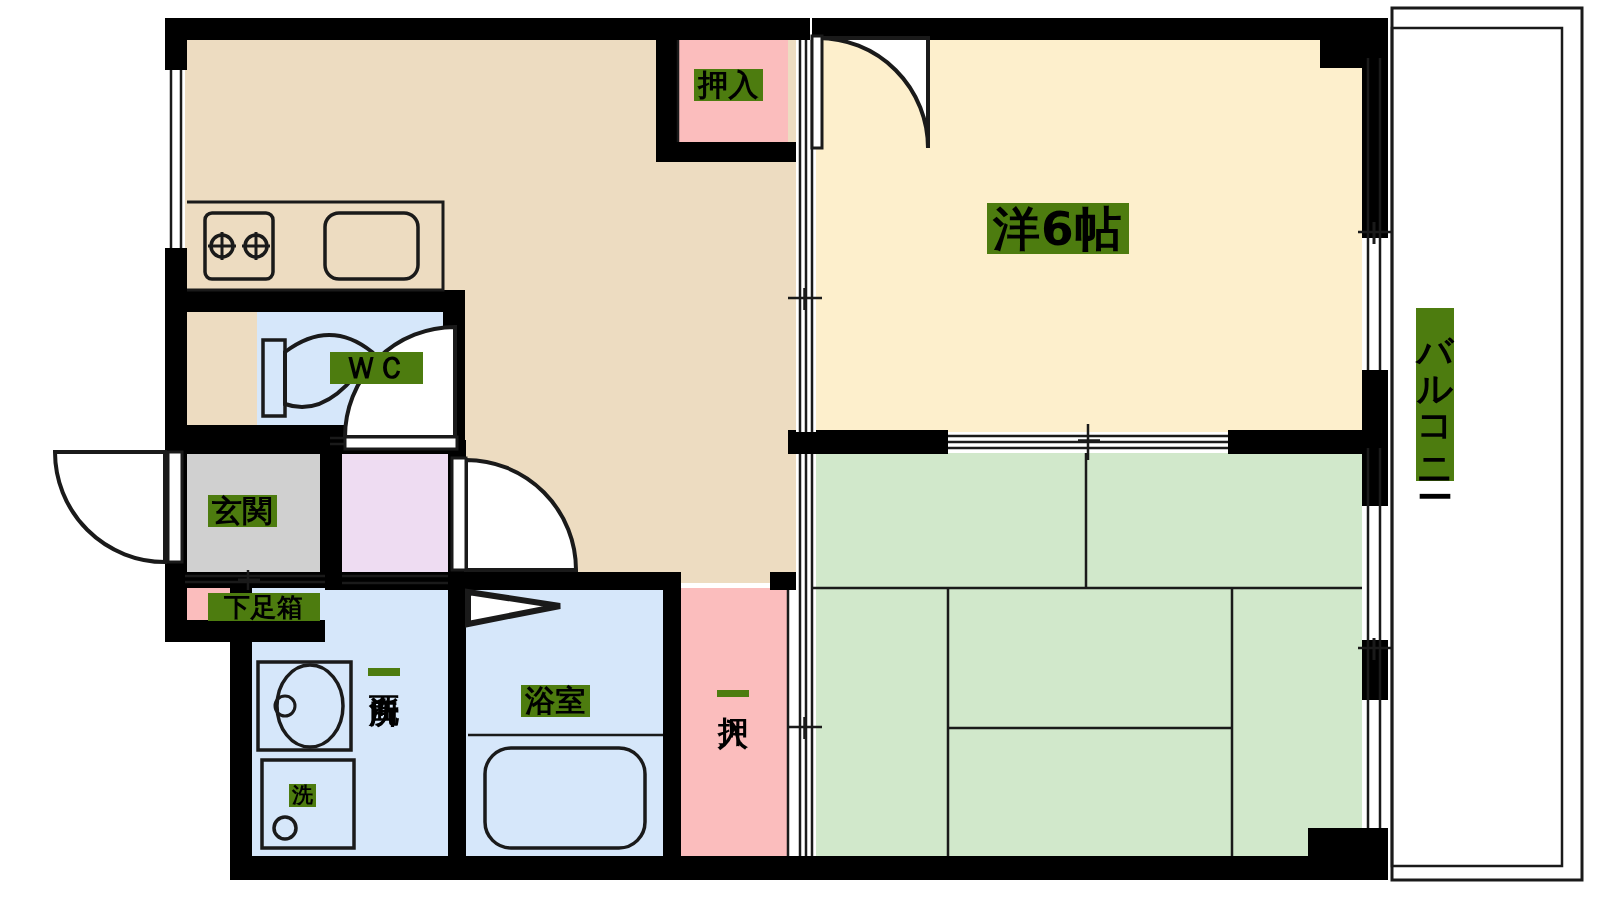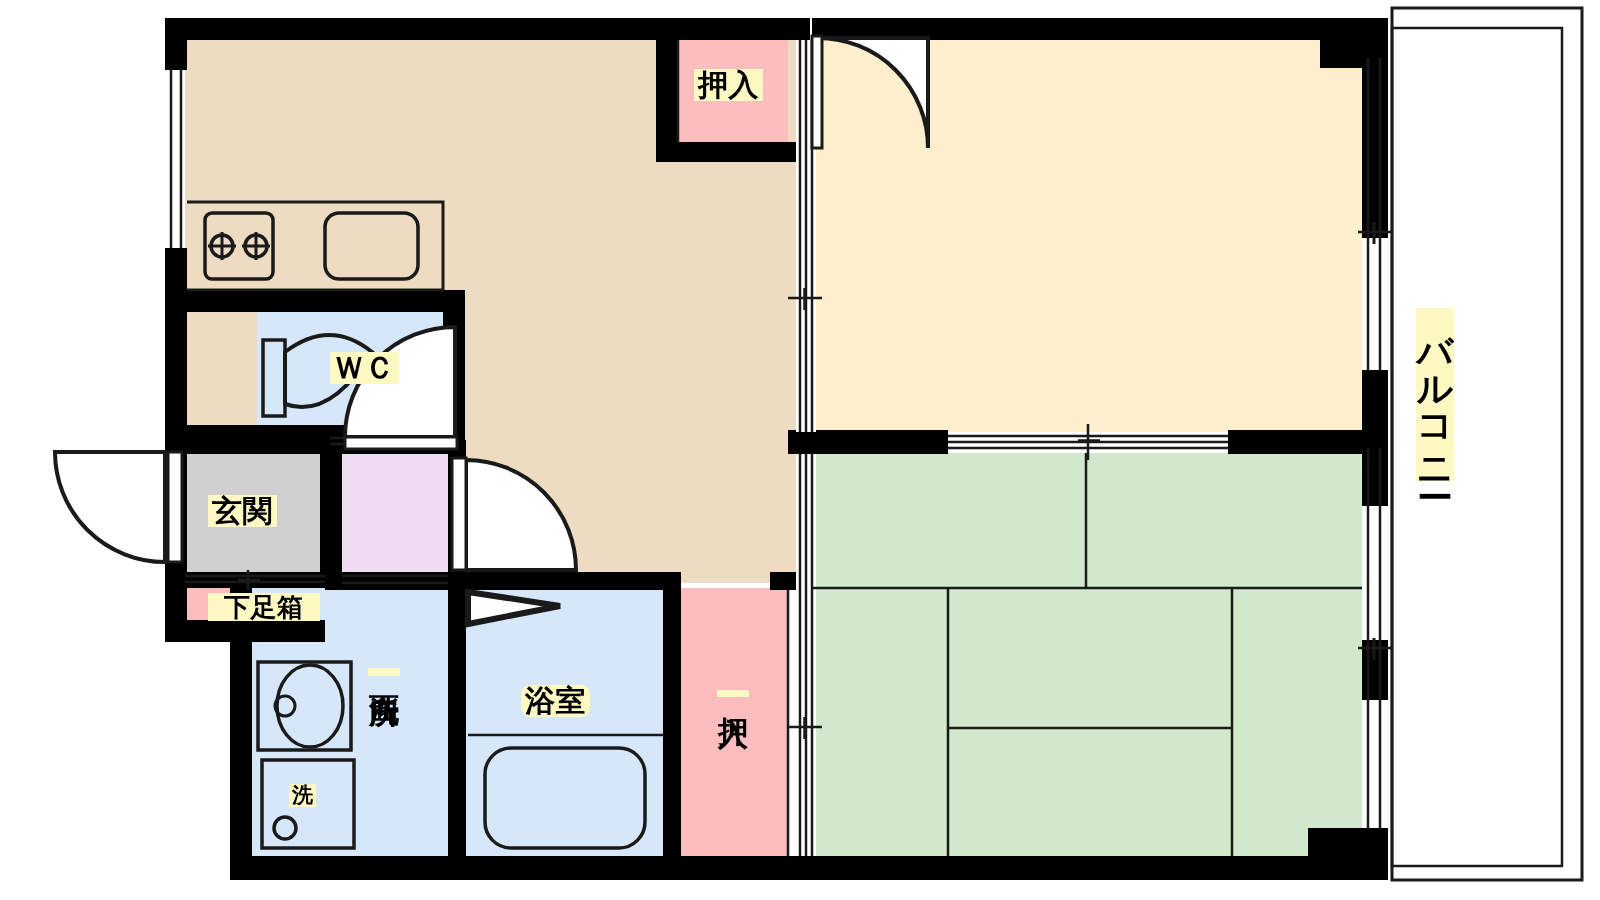--- a/index.html
+++ b/index.html
@@ -1,20 +1,20 @@
 <!DOCTYPE html>
 <html><head>
 <meta charset="utf-8">
 <title>Floor Plan</title>
 <style>
   html,body{margin:0;padding:0;background:#ffffff;}
   body{font-family:"DejaVu Sans","Liberation Sans",sans-serif;}
   #plan{position:relative;width:1600px;height:900px;background:#ffffff;overflow:hidden;}
   #plan svg{position:absolute;left:0;top:0;}
-  .lbl{position:absolute;background:#fef9c3;color:#000000;font-weight:bold;
+  .lbl{position:absolute;background:#4d7c0f;color:#000000;font-weight:bold;
        line-height:1.0;white-space:nowrap;letter-spacing:0.02em;}
   .vlbl{writing-mode:vertical-rl;text-orientation:upright;white-space:nowrap;line-height:1.0;}
 </style>
 </head>
 <body>
 
 <div id="plan">
 
 <svg width="1600" height="900" viewBox="0 0 1600 900">
 
@@ -249,31 +249,32 @@
 
   <g fill="none" stroke="#1A1A1A" stroke-width="2.5">
 
     <line x1="678" y1="40" x2="678" y2="142"></line>
 
     <line x1="788" y1="590" x2="788" y2="856"></line>
   </g>
 </svg>
 
 
-
-
-<div class="lbl" style="left:330px;top:352px;font-size:30px;padding:1px 4px;">ＷＣ</div>
+<div class="lbl" style="left:987px;top:203px;font-size:47px;padding:2px 6px;">洋6帖</div>
+
+
+<div class="lbl" style="left:330px;top:352px;font-size:30px;padding:1px 16px;">ＷＣ</div>
 
 <div class="lbl" style="left:208px;top:495px;font-size:30px;padding:1px 4px;">玄関</div>
 
 <div class="lbl" style="left:208px;top:593px;font-size:26px;padding:1px 16px;">下足箱</div>
 
 <div class="lbl vlbl" style="left:368px;top:668px;font-size:30px;padding:3px 1px;">洗面所</div>
 
-<div class="lbl" style="left:521px;top:685px;font-size:30px;padding:1px 4px;border-radius:9px;">浴室</div>
+<div class="lbl" style="left:521px;top:685px;font-size:30px;padding:1px 4px;">浴室</div>
 
 <div class="lbl" style="left:694px;top:69px;font-size:30px;padding:1px 4px;">押入</div>
 
 <div class="lbl vlbl" style="left:717px;top:690px;font-size:30px;padding:3px 1px;">押入</div>
 
 <div class="lbl vlbl" style="left:1416px;top:308px;font-size:36px;padding:3px 1px;">バルコニー</div>
 
 <div class="lbl" style="left:289px;top:784px;font-size:21px;padding:1px 3px;">洗</div>
 
 </div>

